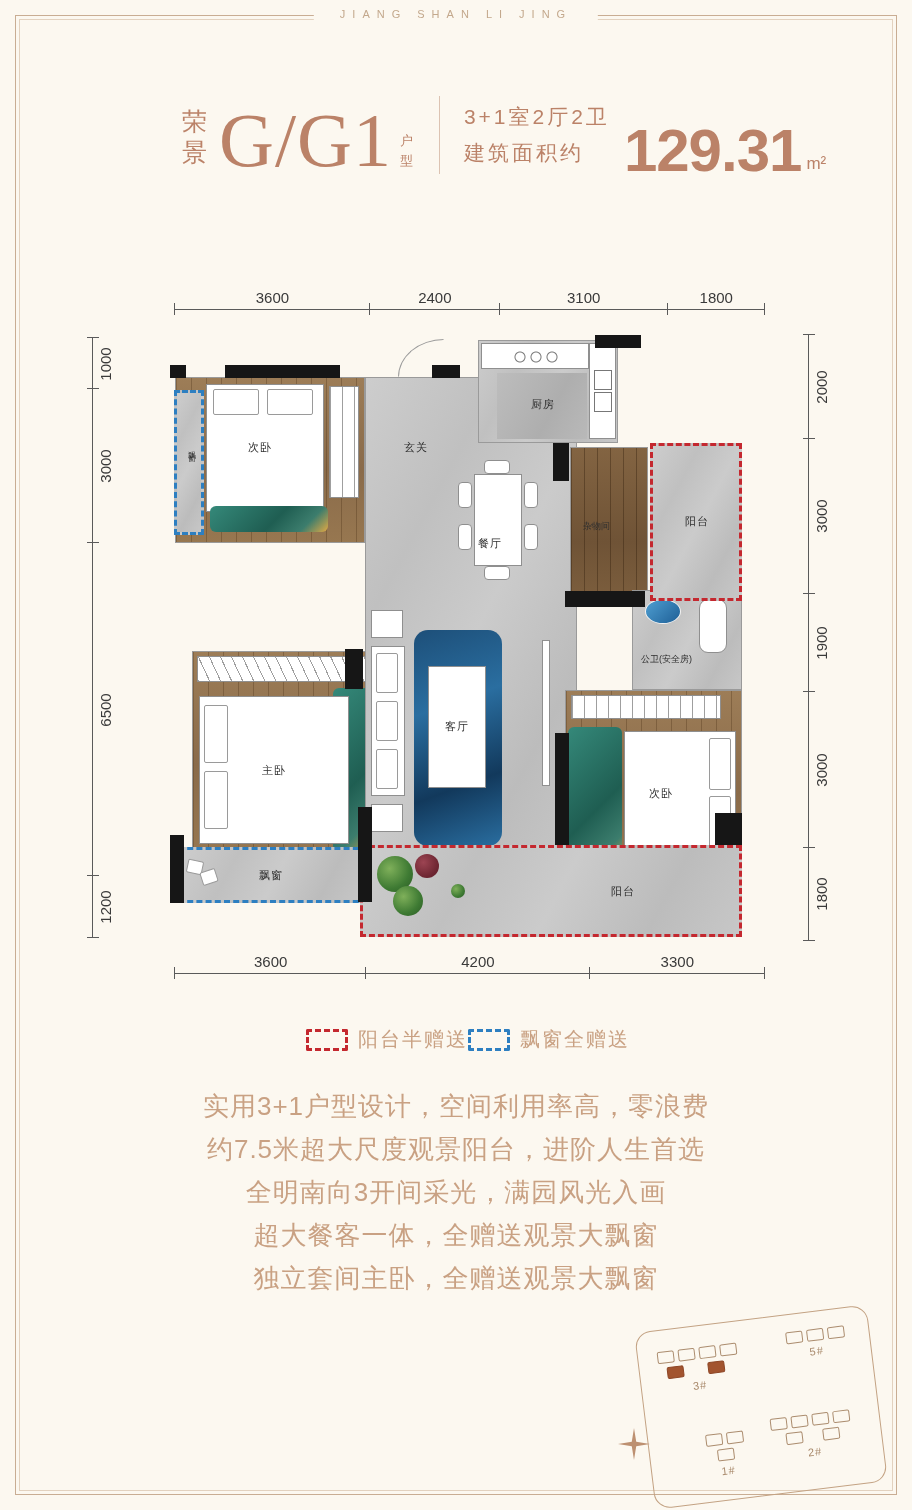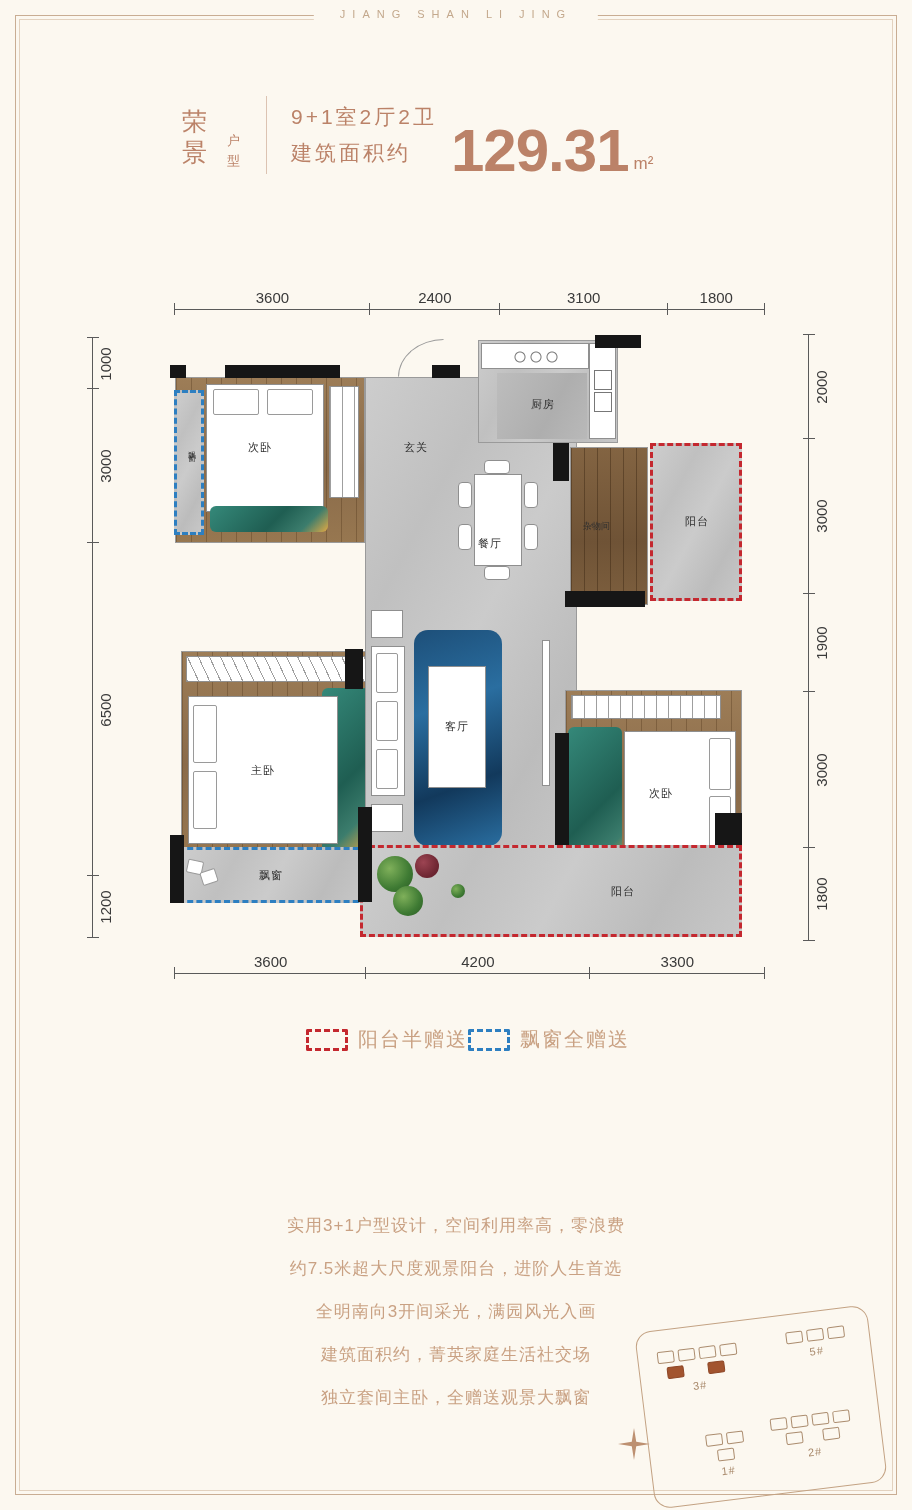--- a/index.html
+++ b/index.html
@@ -88,22 +88,22 @@
 
   
   .legend{position:absolute;top:1026px;left:0;width:100%;display:flex;justify-content:center;align-items:center;margin-left:12px;}
   .legend .item{display:flex;align-items:center;gap:10px;}
   .legend .swatch{width:42px;height:22px;border-radius:2px;}
   .legend .lg-label{font-size:20px;color:var(--accent-light);letter-spacing:2px;}
 
   
   .an-title{position:absolute;top:1092px;left:0;width:100%;text-align:center;
     font-size:27px;color:var(--accent);letter-spacing:17px;text-indent:17px;}
-  .an-lines{position:absolute;top:1204px;left:0;width:100%;text-align:center;
-    font-size:17px;color:var(--accent-light);letter-spacing:1px;line-height:43px;}
+  .an-lines{position:absolute;top:1085px;left:0;width:100%;text-align:center;
+    font-size:26px;color:var(--accent-light);letter-spacing:1px;line-height:43px;}
 
   
   .siteplan{position:absolute;left:642px;top:1316px;width:238px;height:182px;}
   .sp-inner{position:absolute;inset:0;transform:rotate(-7deg);}
   .sp-border{position:absolute;inset:2px;border:1px solid #c3a283;border-radius:16px;}
   .cl{position:absolute;display:flex;flex-direction:column;gap:4px;}
   .cl .row{display:flex;gap:4px;}
   .b{width:17px;height:12px;border:1px solid #ab8c6e;border-radius:2px;background:transparent;}
   .b.f{background:#a2542f;border-color:#8d4626;}
   .sp-label{font-size:11px;color:#a98a6c;letter-spacing:1px;}
@@ -116,27 +116,28 @@
 <div class="page">
   <div class="frame outer"></div>
   <div class="frame inner"></div>
   <div class="banner">JIANG SHAN LI JING</div>
 
   <div class="header">
     <div class="prefix">
       <span>荣</span>
       <span>景</span>
     </div>
+    <div class="unit-name">G/G1</div>
     <div class="suffix">
       <span>户</span>
       <span>型</span>
     </div>
     <div class="hdr-divider"></div>
     <div class="specs">
-      <div>9+1室2厅2卫</div>
+      <div>3+1室2厅2卫</div>
       <div>建筑面积约</div>
     </div>
     <div class="area">
       <span class="num">129.31</span>
       <span class="unit">m²</span>
     </div>
   </div>
 
   <div class="dimrow" style="left:175px;top:288px;width:590px;">
     <div class="seg" style="flex:3600;">
@@ -205,21 +206,21 @@
       </div>
       <div class="teal" style="left:34px;top:128px;width:118px;height:26px;"></div>
       <span class="rlabel" style="left:72px;top:62px;">次卧</span>
     </div>
 
     <div class="bay dash-blue t-gray" style="left:4px;top:55px;width:30px;height:145px;">
       <span class="rlabel vert" style="left:8px;top:52px;">飘窗</span>
     </div>
 
 
-    <div class="room t-wood" style="left:11px;top:316px;width:222px;height:206px;">
+    <div class="room t-wood" style="left:22px;top:316px;width:222px;height:206px;">
       <div class="closet diag" style="left:4px;top:4px;width:212px;height:26px;"></div>
       <div class="teal" style="left:140px;top:36px;width:48px;height:164px;"></div>
       <div class="furn" style="left:6px;top:44px;width:150px;height:148px;">
         <i class="pillow" style="left:4px;top:8px;width:24px;height:58px;"></i>
         <i class="pillow" style="left:4px;top:74px;width:24px;height:58px;"></i>
         <span class="rlabel" style="left:62px;top:66px;">主卧</span>
       </div>
     </div>
 
     <div class="bay dash-blue t-gray" style="left:8px;top:512px;width:190px;height:56px;">
@@ -267,20 +268,25 @@
     </div>
 
     <div class="room t-wood-dark" style="left:400px;top:112px;width:78px;height:158px;">
       <span class="rlabel small" style="left:12px;top:72px;">杂物间</span>
     </div>
 
     <div class="bay dash-red t-gray" style="left:480px;top:108px;width:92px;height:158px;">
       <span class="rlabel" style="left:32px;top:68px;">阳台</span>
     </div>
 
+    <div class="room t-gray" style="left:462px;top:255px;width:110px;height:100px;">
+      <div class="bluesink round" style="left:12px;top:8px;width:36px;height:25px;"></div>
+      <div class="furn tub" style="left:66px;top:8px;width:28px;height:54px;"></div>
+      <span class="rlabel small" style="left:8px;top:62px;">公卫(安全房)</span>
+    </div>
 
     <div class="room t-wood" style="left:395px;top:355px;width:177px;height:188px;">
       <div class="closet" style="left:5px;top:4px;width:150px;height:24px;position:absolute;"></div>
       <div class="teal" style="left:2px;top:36px;width:54px;height:148px;"></div>
       <div class="furn" style="left:58px;top:40px;width:112px;height:122px;">
         <i class="pillow" style="left:84px;top:6px;width:22px;height:52px;"></i>
         <i class="pillow" style="left:84px;top:64px;width:22px;height:52px;"></i>
         <span class="rlabel" style="left:24px;top:54px;">次卧</span>
       </div>
     </div>
@@ -316,21 +322,21 @@
     <div class="item">
       <div class="swatch dash-blue"></div>
       <span class="lg-label">飘窗全赠送</span>
     </div>
   </div>
 
   <div class="an-lines">
     <div>实用3+1户型设计，空间利用率高，零浪费</div>
     <div>约7.5米超大尺度观景阳台，进阶人生首选</div>
     <div>全明南向3开间采光，满园风光入画</div>
-    <div>建筑面积约，菁英家庭生活社交场</div>
+    <div>超大餐客一体，全赠送观景大飘窗</div>
     <div>独立套间主卧，全赠送观景大飘窗</div>
   </div>
 
   <div class="siteplan">
     <div class="sp-inner">
       <div class="sp-border"></div>
       <div class="cl" style="left:22px;top:24px;">
         <div class="row">
             <i class="b"></i>
             <i class="b"></i>

